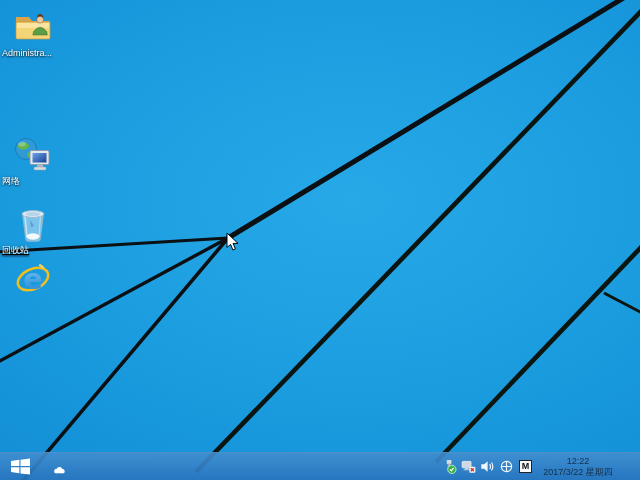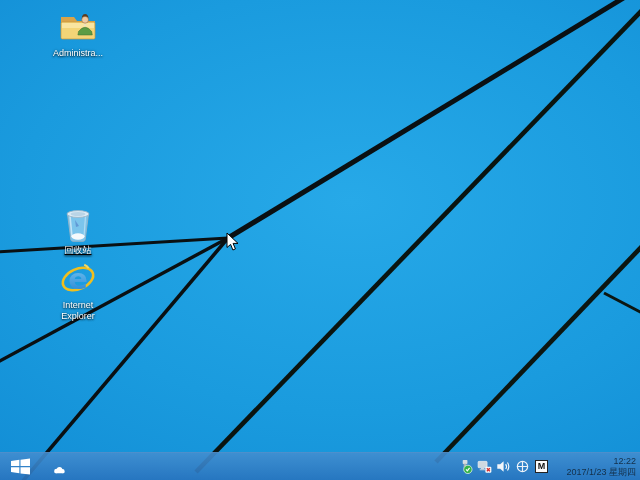--- a/index.html
+++ b/index.html
@@ -1,42 +1,42 @@
 <!DOCTYPE html>
 <html><head>
 <meta charset="utf-8">
 <style>
   html,body{margin:0;padding:0;width:640px;height:480px;overflow:hidden;
     font-family:"Liberation Sans","DejaVu Sans",sans-serif;}
   #screen{position:relative;width:640px;height:480px;
     background:radial-gradient(130% 110% at 55% 42%, #27a9e8 0%, #1a9bde 40%, #0f88d2 78%, #0b7cc6 100%);}
   #wallpaper-lines{position:absolute;inset:0;}
   
-  .desk-icon{position:absolute;left:2px;width:62px;text-align:center;cursor:default;margin-left:45px;}
+  .desk-icon{position:absolute;left:2px;width:62px;cursor:default;}
   .desk-icon .glyph{display:block;margin:0 auto;width:40px;height:38px;}
   .desk-icon .lbl{display:block;margin-top:1px;color:#fff;font-size:9px;line-height:11px;
     text-shadow:0 1px 2px rgba(0,0,0,.8),0 0 3px rgba(0,0,0,.45);word-wrap:break-word;}
   #di-0{top:9px;}  #di-1{top:72px;} #di-2{top:137px;}
   #di-3{top:206px;text-decoration:underline;}#di-4{top:261px;}#di-5{top:329px;}
   
   #cursor{position:absolute;left:226px;top:232px;width:13px;height:19px;}
   
   #taskbar{position:absolute;left:0;bottom:0;width:640px;height:28px;
     background:linear-gradient(rgba(66,142,208,.90), rgba(40,115,190,.90));
     border-top:1px solid rgba(255,255,255,.18);box-sizing:border-box;
     display:flex;align-items:center;}
   .tb-btn{height:28px;display:flex;align-items:center;justify-content:center;}
   #start-btn{width:40px;}
   #tb-qq{width:30px;margin-left:4px;}
   #tb-spacer{flex:1;}
   #tray{display:flex;align-items:center;gap:4px;height:28px;padding:0 3px;}
   .tray-ic{width:15px;height:15px;display:flex;align-items:center;justify-content:center;}
   #ime-box{width:13px;height:13px;background:#fbfbfb;border:1px solid #222;box-sizing:border-box;
     color:#111;font-size:9px;font-weight:bold;line-height:11px;text-align:center;}
-  #clock{width:84px;padding-right:4px;text-align:right;color:#14304a;
+  #clock{width:84px;padding-right:20px;text-align:center;color:#14304a;
     font-size:9px;line-height:11px;white-space:nowrap;}
 </style>
 </head>
 <body>
 
 <div id="screen">
 
   <svg id="wallpaper-lines" viewBox="0 0 640 480" preserveAspectRatio="none">
     <line x1="630" y1="-6" x2="228" y2="238" stroke="#0a1013" stroke-width="5"></line>
     <line x1="650" y1="2" x2="196" y2="472" stroke="#0a1410" stroke-width="4.6"></line>
@@ -54,20 +54,39 @@
       <rect x="4" y="14" width="32" height="5" fill="#f9e7a4" opacity="0.9"></rect>
       <path d="M23.6 10.4 a3.6 3.6 0 0 1 7 0 l-.5 -3.2 a3.2 3.2 0 0 0 -6 0 z" fill="#5a3a1e"></path>
       <circle cx="27.1" cy="10.8" r="3.4" fill="#f0c9a0" stroke="#8a5a30" stroke-width="0.5"></circle>
       <path d="M20.5 22.5 q6.6 -8.5 13.2 0 l.6 3.5 h-14.4 z" fill="#5c9c44" stroke="#3e6e2e" stroke-width="0.5"></path>
       <path d="M25.5 15.5 l1.6 2 1.6 -2 z" fill="#e8e0d0"></path>
     </svg>
     <span class="lbl">Administra...</span>
   </div>
 
 
+  <div class="desk-icon" id="di-2">
+    <svg class="glyph" viewBox="0 0 40 38">
+      <defs>
+          <linearGradient id="scr2" x1="0" y1="0" x2="1" y2="1">
+        <stop offset="0" stop-color="#6ea3ec"></stop>
+            <stop offset="1" stop-color="#16418f"></stop>
+          </linearGradient>
+        </defs>
+      <circle cx="13" cy="12" r="10.5" fill="#2f9ad6" stroke="#1a6fa6" stroke-width="0.7"></circle>
+      <path d="M5 8 q4 -4 8 -2 q5 2 2 5 q-4 3 -8 1 q-3 -2 -2 -4 z" fill="#63b74e"></path>
+      <path d="M14 16 q5 -2 7 1 q1 3 -3 4 q-4 0 -4 -5 z" fill="#63b74e"></path>
+      <ellipse cx="9" cy="7" rx="4" ry="2.4" fill="#ffffff" opacity="0.25"></ellipse>
+      <rect x="17" y="13.5" width="19" height="14" rx="1.5" fill="#e2e8ed" stroke="#8e9aa4" stroke-width="0.9"></rect>
+      <rect x="19.5" y="16" width="14" height="9.5" fill="url(#scr2)"></rect>
+      <rect x="24" y="27.5" width="6" height="2.6" fill="#aeb9c2"></rect>
+      <rect x="21" y="30" width="12" height="3" rx="1" fill="#d3dbe1" stroke="#97a3ad" stroke-width="0.5"></rect>
+    </svg>
+    <span class="lbl">网络</span>
+  </div>
 
   <div class="desk-icon" id="di-3">
     <svg class="glyph" viewBox="0 0 40 38">
       <path d="M9.5 8 L12.8 33.5 a2.2 2.2 0 0 0 2.2 1.8 h10 a2.2 2.2 0 0 0 2.2 -1.8 L30.5 8" fill="rgba(218,236,247,0.5)" stroke="#9ab4c6" stroke-width="0.9"></path>
       <ellipse cx="20" cy="30.5" rx="6.5" ry="3.2" fill="#f4f9fc"></ellipse>
       <path d="M17 14 l4 6 l-3 1 z" fill="#5b8fd0" opacity="0.8"></path>
       <path d="M12 10 L14 31" stroke="#ffffff" stroke-width="1.6" opacity="0.55"></path>
       <path d="M27.5 10 L26 31" stroke="#ffffff" stroke-width="1.2" opacity="0.4"></path>
       <ellipse cx="20" cy="8" rx="11" ry="3.4" fill="#dcebf5" stroke="#9ab4c6" stroke-width="0.9"></ellipse>
       <ellipse cx="20" cy="8" rx="7.5" ry="2" fill="#b9d4e6"></ellipse>
@@ -80,21 +99,20 @@
       <defs>
           <linearGradient id="ieg" x1="0" y1="0" x2="0" y2="1">
         <stop offset="0" stop-color="#7ecdf6"></stop>
             <stop offset="1" stop-color="#1f7fd0"></stop>
           </linearGradient>
         </defs>
       <ellipse cx="20" cy="18" rx="16" ry="10" transform="rotate(-24 20 18)" fill="none" stroke="#f0bf1e" stroke-width="2.6"></ellipse>
       <text x="20" y="28" text-anchor="middle" font-size="29" font-weight="bold" font-family="'DejaVu Sans',sans-serif" fill="url(#ieg)">e</text>
       <path d="M31.5 7.5 a16 10 0 0 1 2.6 5" transform="rotate(-24 20 18)" fill="none" stroke="#f6d860" stroke-width="2.2"></path>
     </svg>
-    <span class="lbl">Internet Explorer</span>
   </div>
 
 
   <svg id="cursor" viewBox="0 0 13 19">
     <polygon points="1,1 1,15.5 4.6,12.4 6.9,18 9.4,16.9 7.1,11.4 12,11.4" fill="#ffffff" stroke="#000000" stroke-width="1"></polygon>
   </svg>
 
   <div id="taskbar">
     <div class="tb-btn" id="start-btn">
       <svg width="19" height="17" viewBox="0 0 20 17">
@@ -148,16 +166,16 @@
           <path d="M1.8 7 H12.2 M7 1.8 V12.2" stroke="#eef3f8" stroke-width="1.1"></path>
         </svg>
       </div>
       <div class="tray-ic">
         <div id="ime-box">M</div>
       </div>
     </div>
 
     <div id="clock">
       <div>12:22</div>
-      <div>2017/1/23 星期四</div>
+      <div>2017/3/22 星期四</div>
     </div>
   </div>
 </div>
 
 </body></html>

